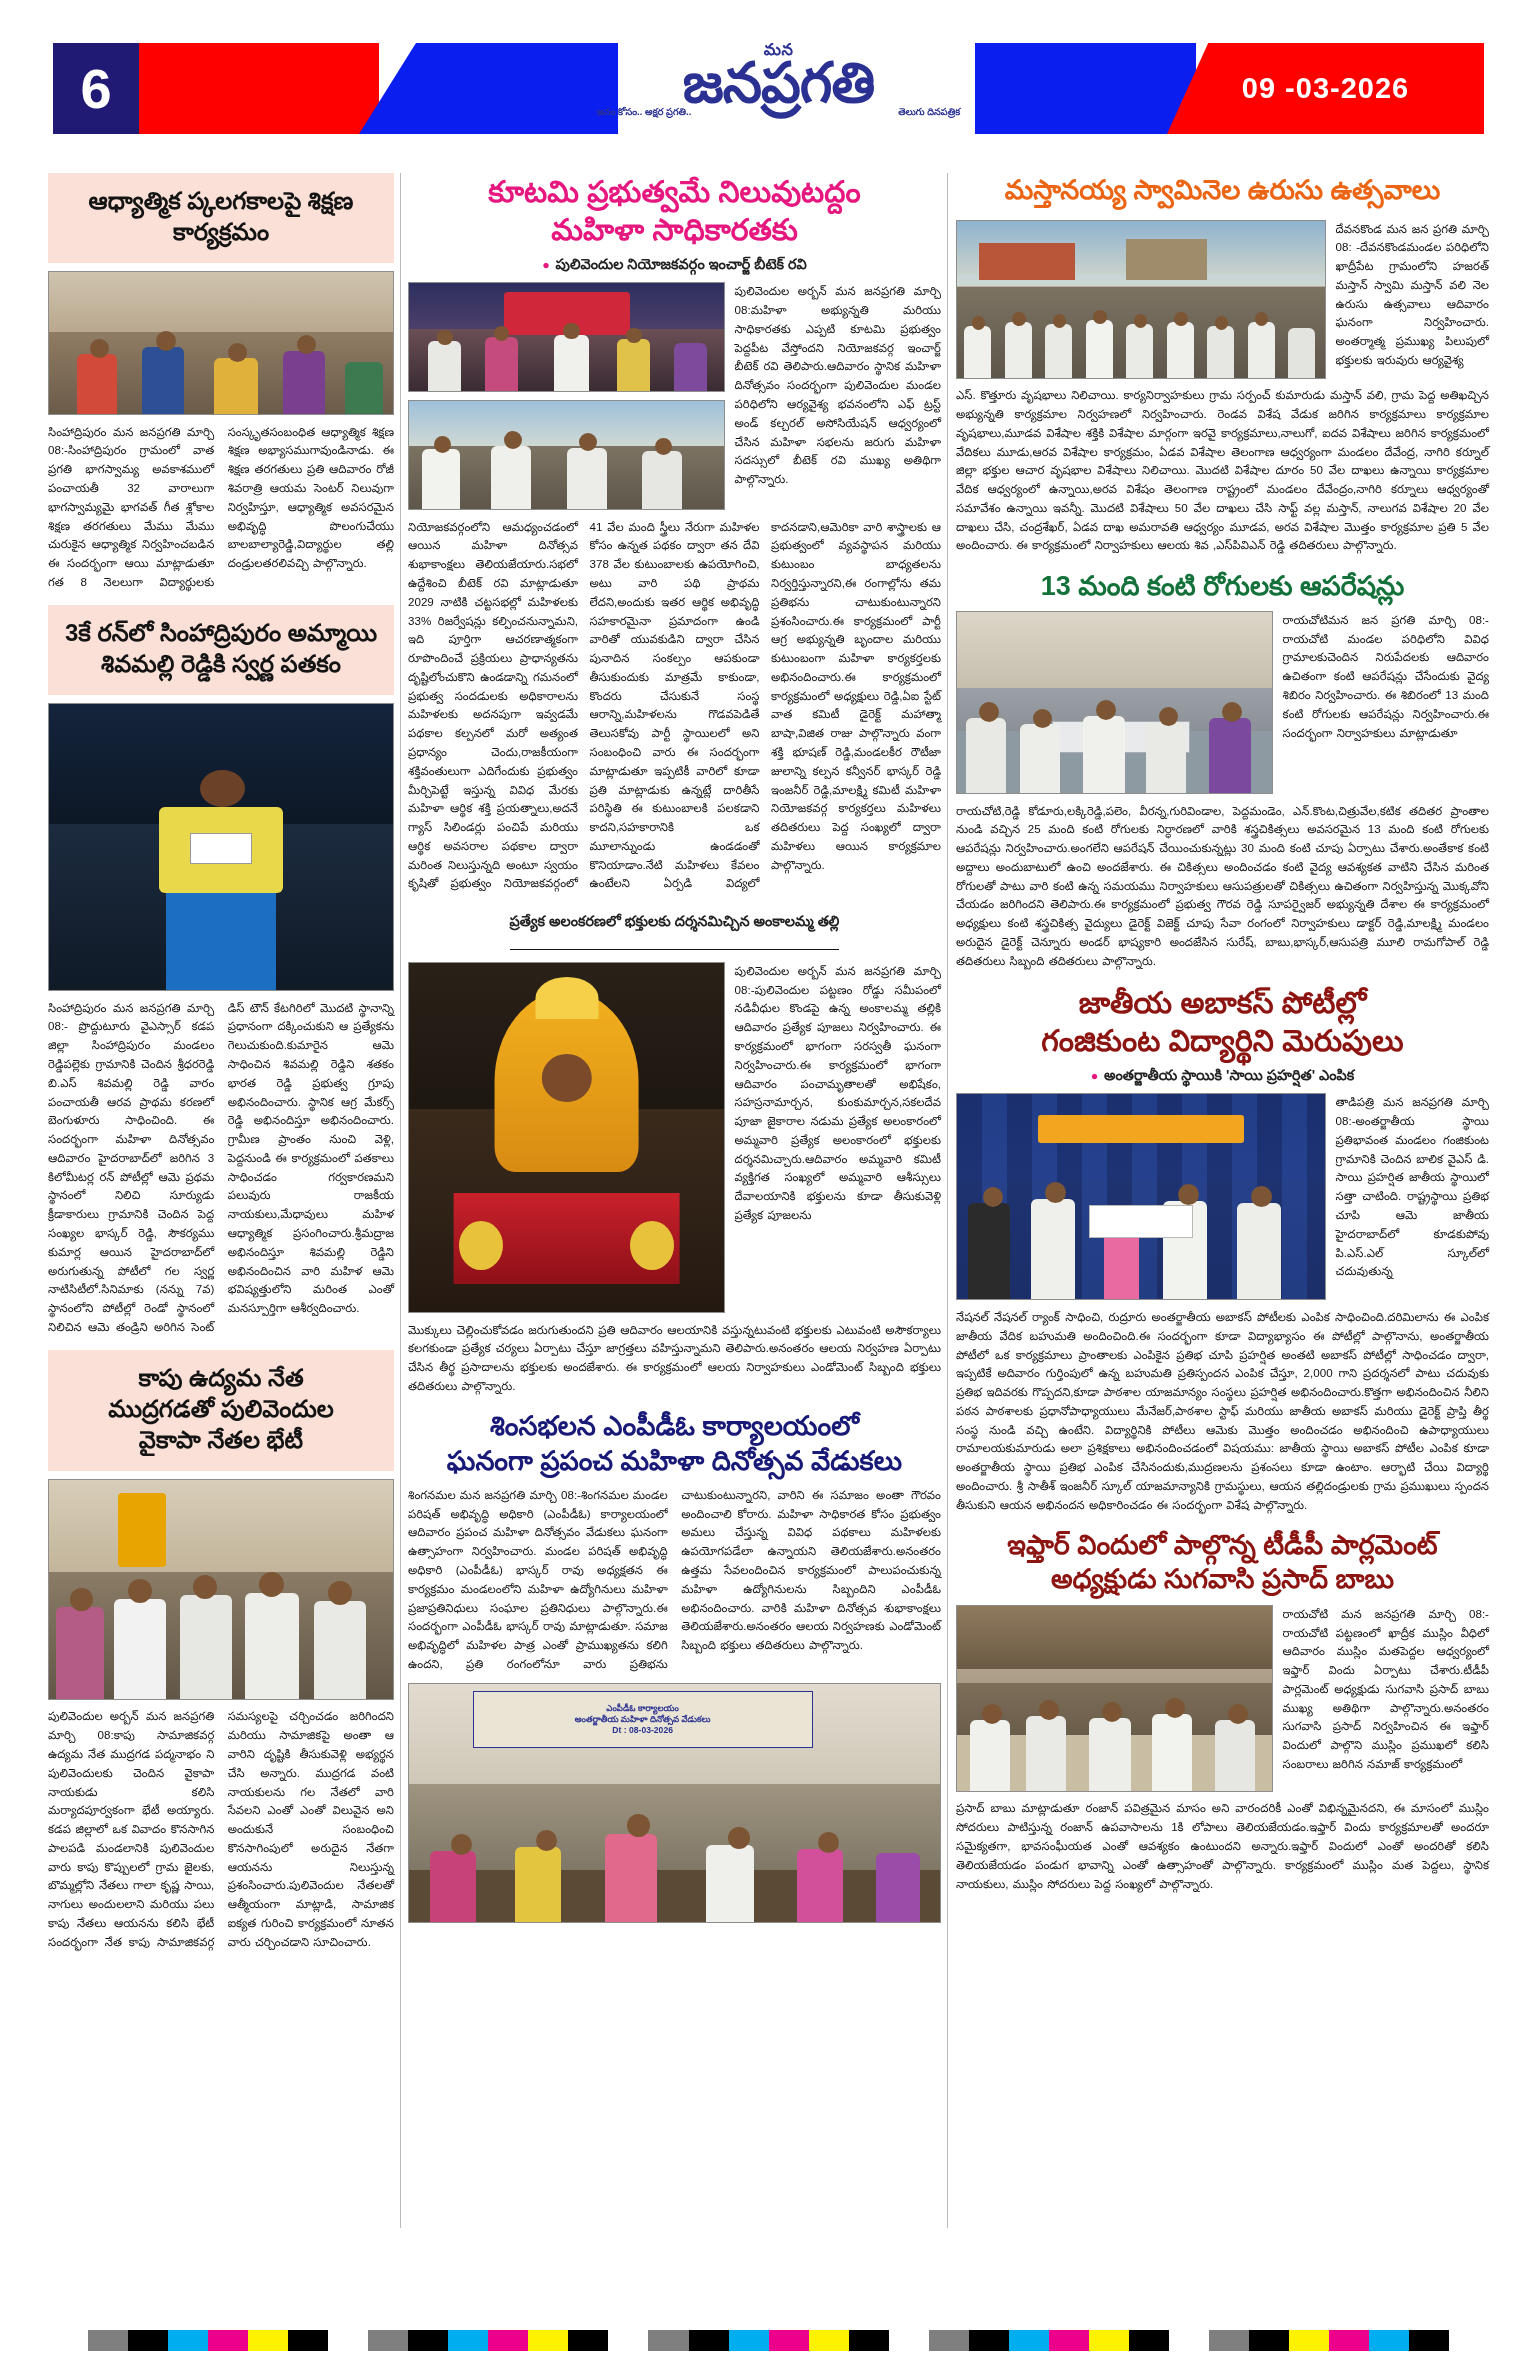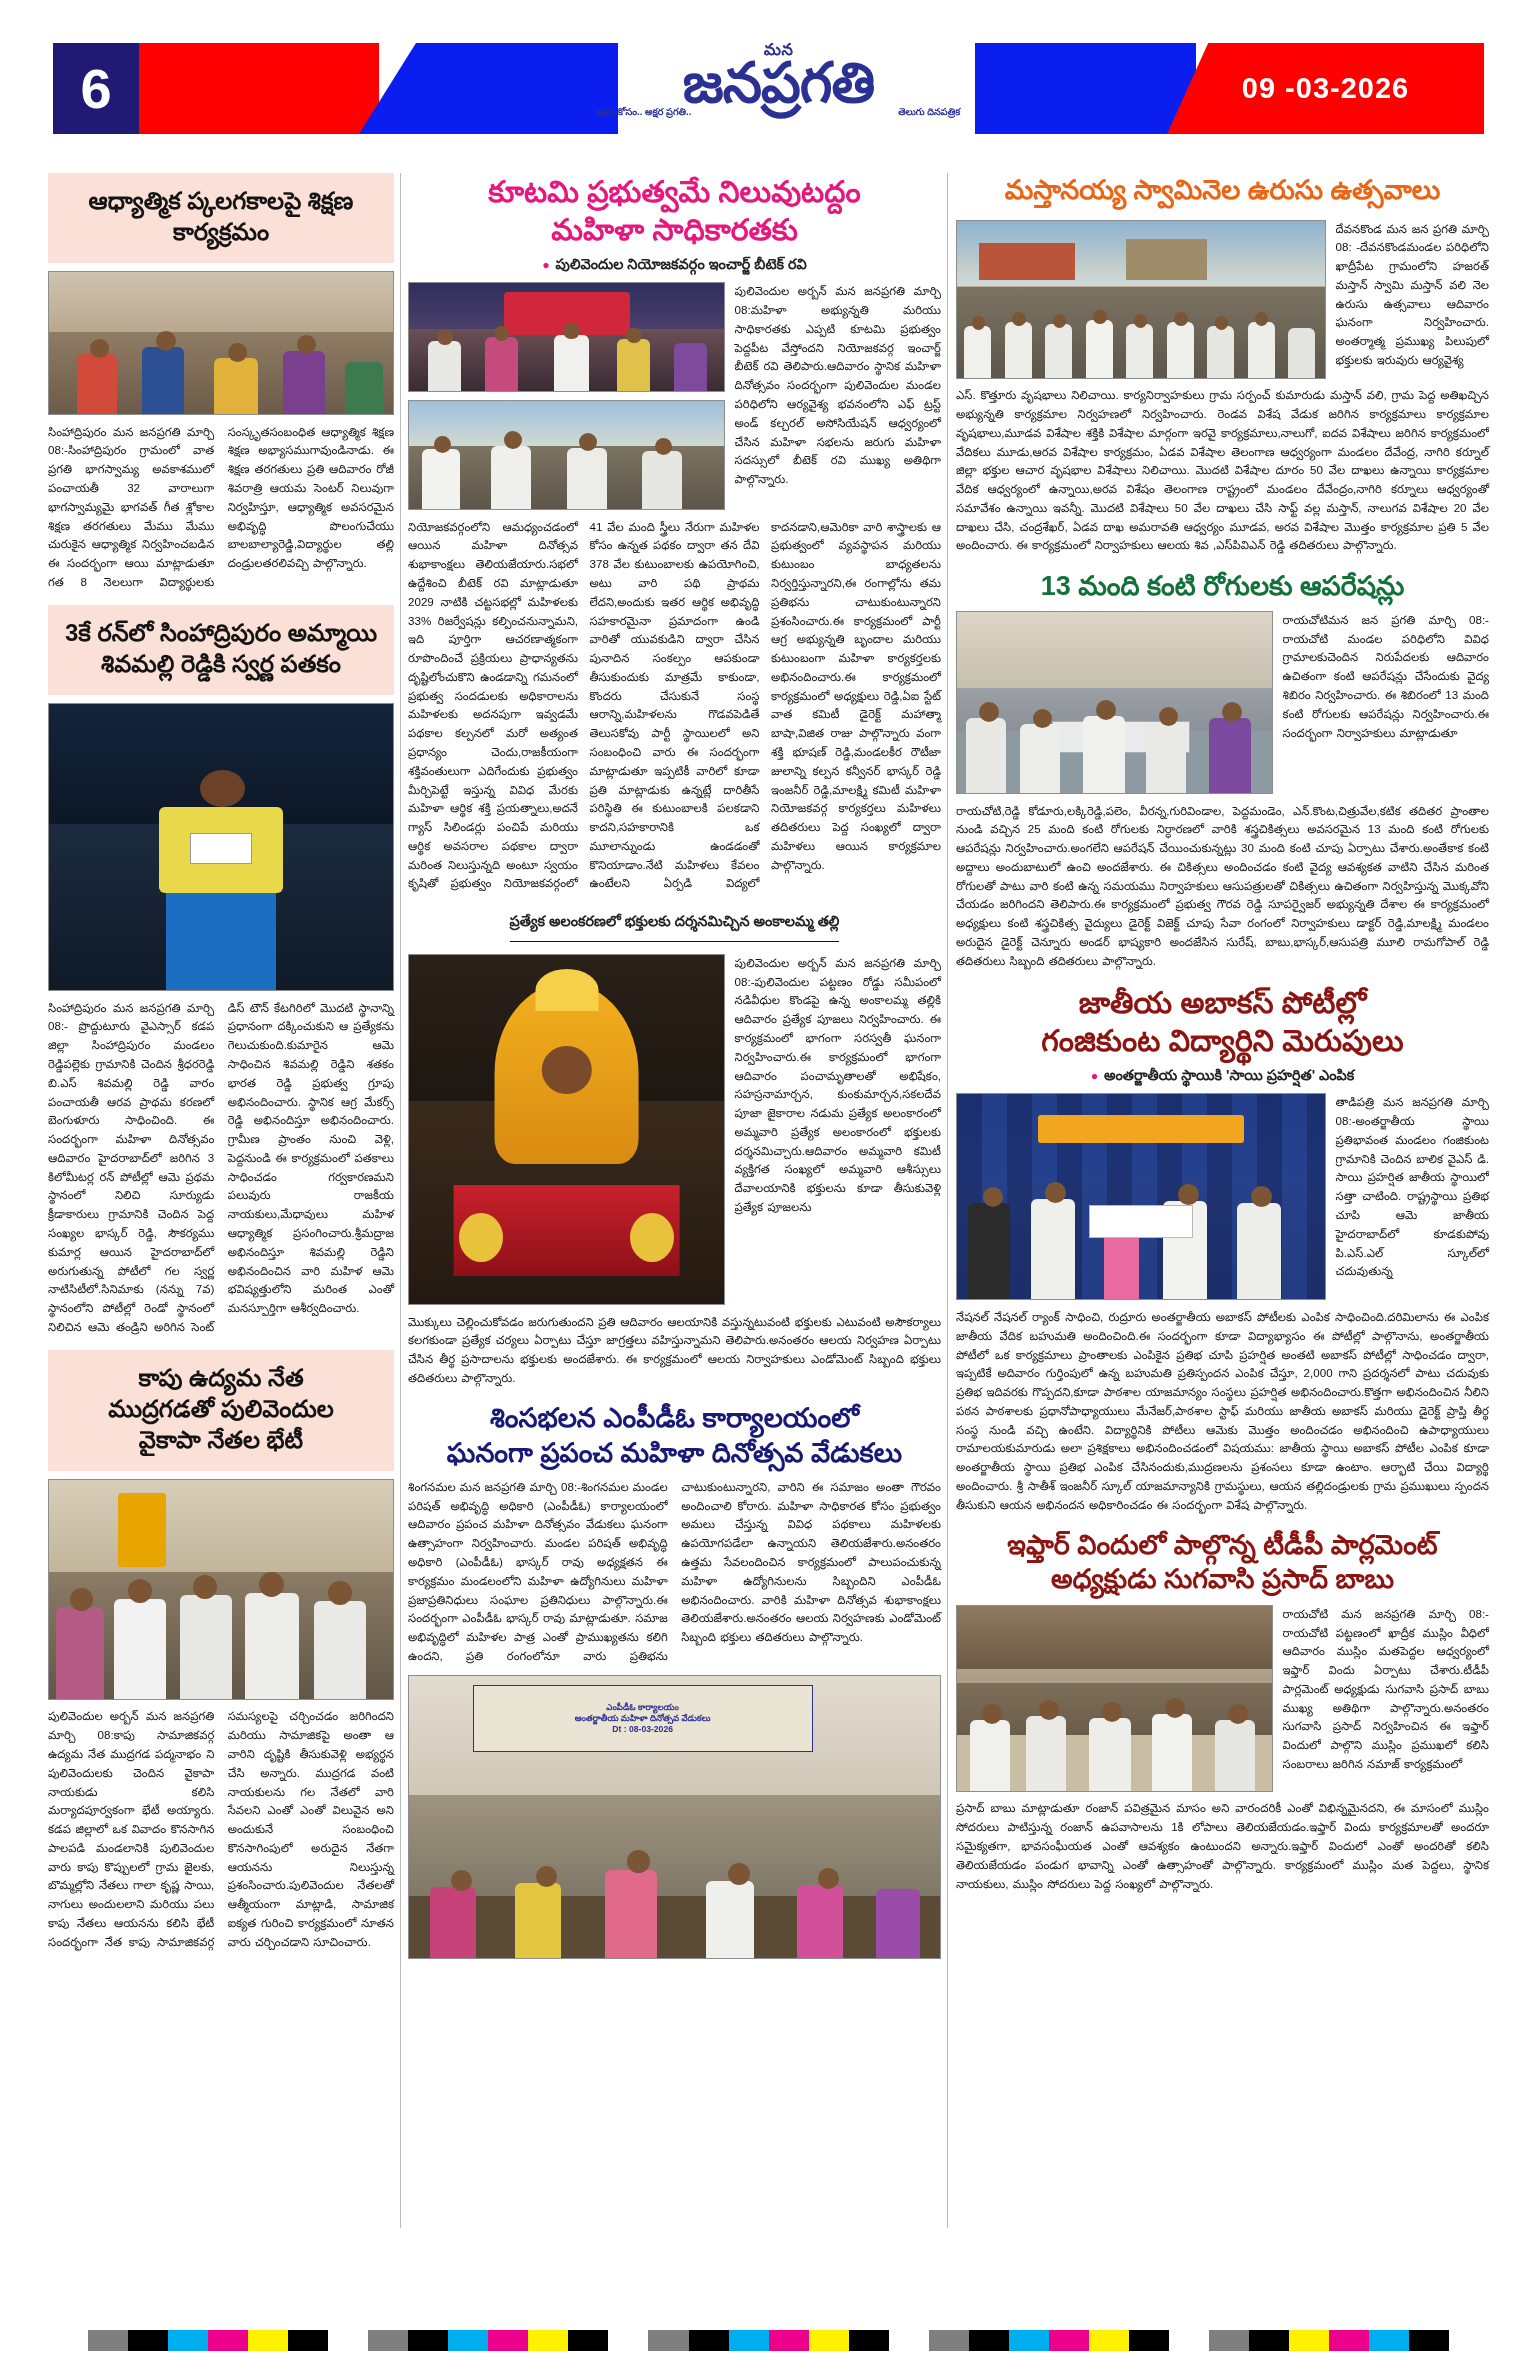--- a/index.html
+++ b/index.html
@@ -128,21 +128,21 @@
   }
   .subhl-pinkdot::before {
     content: "\25CF";
     color: #e6187f;
     margin-right: 5.8px;
     font-size: 12.5px;
   }
   .subhl-underline {
     border-bottom: 1.9px solid #111;
     display: inline-block;
-    padding-bottom: 8px;
+    padding-bottom: 16px;
   }
 
   
   .body-text {
     font-size: 11.6px;
     line-height: 1.62;
     text-align: justify;
     color: #111;
     word-spacing: 1px;
     hyphens: none;
@@ -359,21 +359,21 @@
 
       <div class="body-text" style="margin-top:7.7px;">మొక్కులు చెల్లించుకోవడం జరుగుతుందని ప్రతి ఆదివారం ఆలయానికి వస్తున్నటువంటి భక్తులకు ఎటువంటి అసౌకర్యాలు కలగకుండా ప్రత్యేక చర్యలు ఏర్పాటు చేస్తూ జాగ్రత్తలు వహిస్తున్నామని తెలిపారు.అనంతరం ఆలయ నిర్వహణ ఏర్పాటు చేసిన తీర్థ ప్రసాదాలను భక్తులకు అందజేశారు. ఈ కార్యక్రమంలో ఆలయ నిర్వాహకులు ఎండోమెంట్ సిబ్బంది భక్తులు తదితరులు పాల్గొన్నారు.</div>
     </div>
 
     <div class="blk">
       <div class="hl hl-navy hl-md">
         <div>శింసభలన ఎంపీడీఓ కార్యాలయంలో</div>
         <div>ఘనంగా ప్రపంచ మహిళా దినోత్సవ వేడుకలు</div>
       </div>
       <div class="body-text body-2col" style="margin-top:7.7px;">శింగనమల మన జనప్రగతి మార్చి 08:-శింగనమల మండల పరిషత్ అభివృద్ధి అధికారి (ఎంపీడీఓ) కార్యాలయంలో ఆదివారం ప్రపంచ మహిళా దినోత్సవం వేడుకలు ఘనంగా ఉత్సాహంగా నిర్వహించారు. మండల పరిషత్ అభివృద్ధి అధికారి (ఎంపీడీఓ) భాస్కర్ రావు అధ్యక్షతన ఈ కార్యక్రమం మండలంలోని మహిళా ఉద్యోగినులు మహిళా ప్రజాప్రతినిధులు సంఘాల ప్రతినిధులు పాల్గొన్నారు.ఈ సందర్భంగా ఎంపీడీఓ భాస్కర్ రావు మాట్లాడుతూ. సమాజ అభివృద్ధిలో మహిళల పాత్ర ఎంతో ప్రాముఖ్యతను కలిగి ఉందని, ప్రతి రంగంలోనూ వారు ప్రతిభను చాటుకుంటున్నారని, వారిని ఈ సమాజం అంతా గౌరవం అందించాలి కోరారు. మహిళా సాధికారత కోసం ప్రభుత్వం అమలు చేస్తున్న వివిధ పథకాలు మహిళలకు ఉపయోగపడేలా ఉన్నాయని తెలియజేశారు.అనంతరం ఉత్తమ సేవలందించిన కార్యక్రమంలో పాలుపంచుకున్న మహిళా ఉద్యోగినులను సిబ్బందిని ఎంపీడీఓ అభినందించారు. వారికి మహిళా దినోత్సవ శుభాకాంక్షలు తెలియజేశారు.అనంతరం ఆలయ నిర్వహణకు ఎండోమెంట్ సిబ్బంది భక్తులు తదితరులు పాల్గొన్నారు.</div>
-      <div class="photo pal-meet" style="height:284px;margin-top:9.6px;">
+      <div class="photo pal-meet" style="height:240px;margin-top:9.6px;">
         <div class="sky"></div>
           <div class="grnd"></div>
         <div style="position:absolute;left:12%;top:3%;width:64%;height:24%;background:#e9e4d4;border:1.9px solid #2b3192;display:flex;align-items:center;justify-content:center;text-align:center;font-size:8.6px;color:#2b3192;font-weight:bold;line-height:1.3;white-space:pre-line;">ఎంపీడీఓ కార్యాలయం
 అంతర్జాతీయ మహిళా దినోత్సవ వేడుకలు
 Dt : 08-03-2026</div>
         <div style="position:absolute;left:0;bottom:0;width:100%;height:22%;background:#5a4a36;"></div>
         <div class="ph-fig" style="left:4%;width:46px;height:71px;background:#c8427a;"></div>
         <div class="ph-head" style="left:8%;bottom:67px;width:21px;height:21px;"></div>
         <div class="ph-fig" style="left:20%;width:46px;height:75px;background:#e3c53f;"></div>
         <div class="ph-head" style="left:24%;bottom:71px;width:21px;height:21px;"></div>

